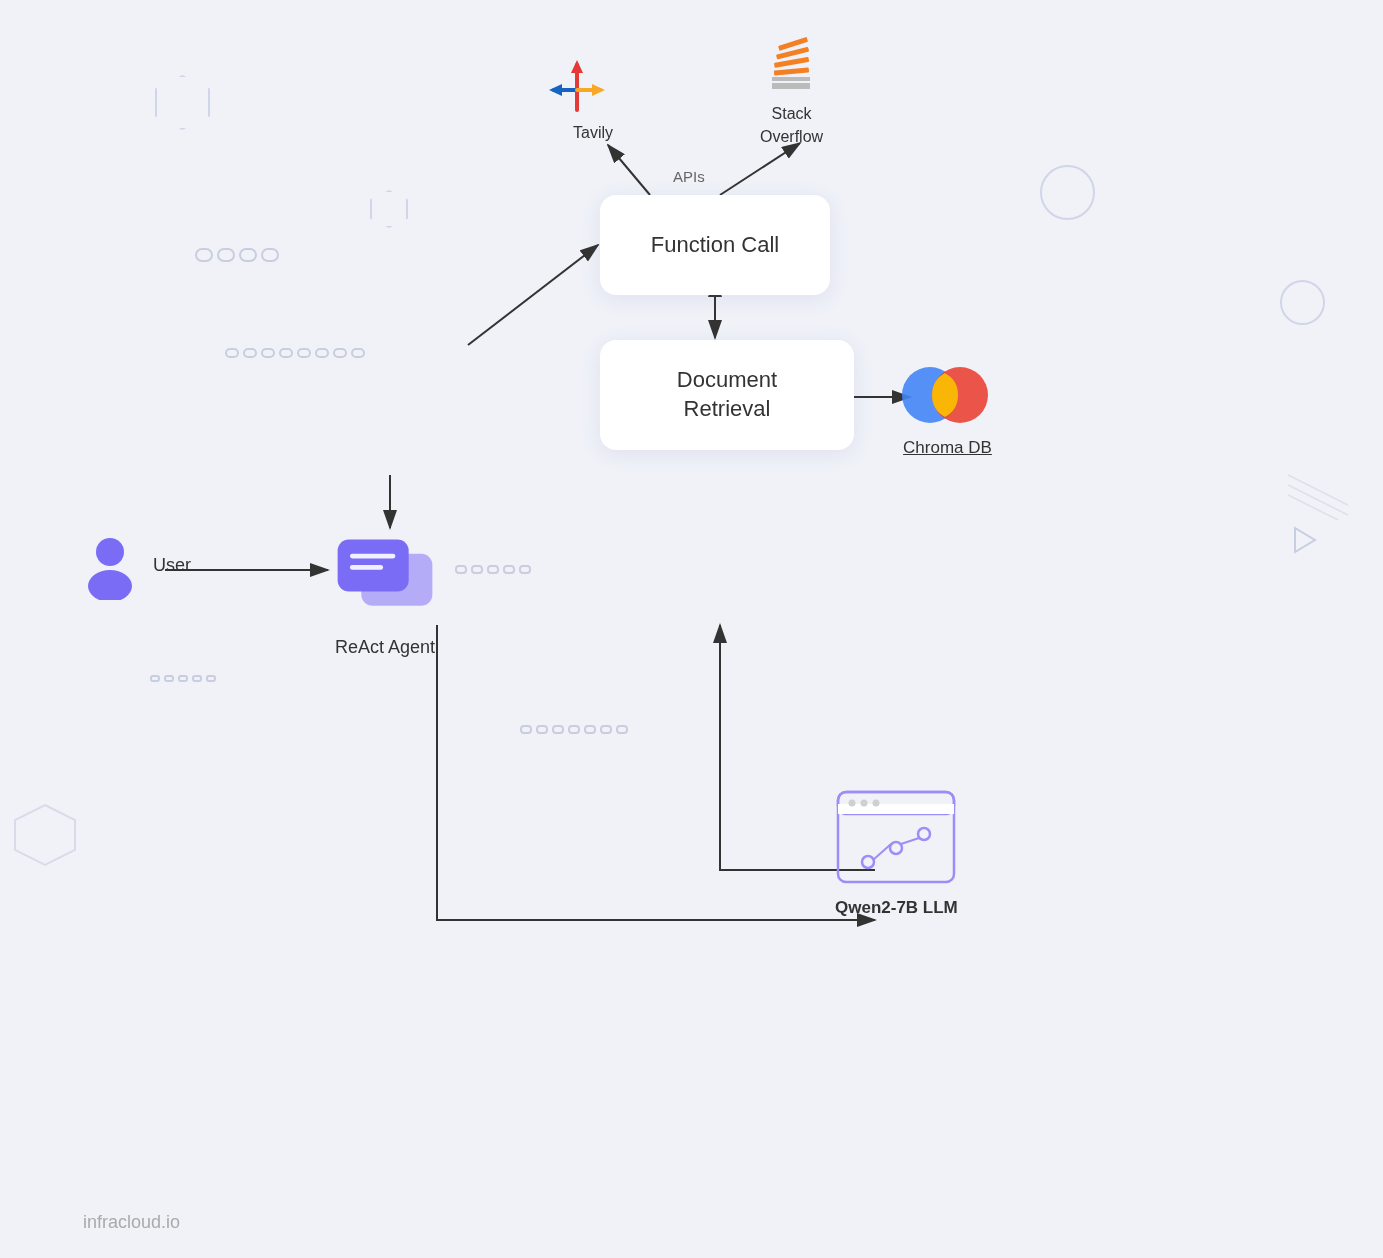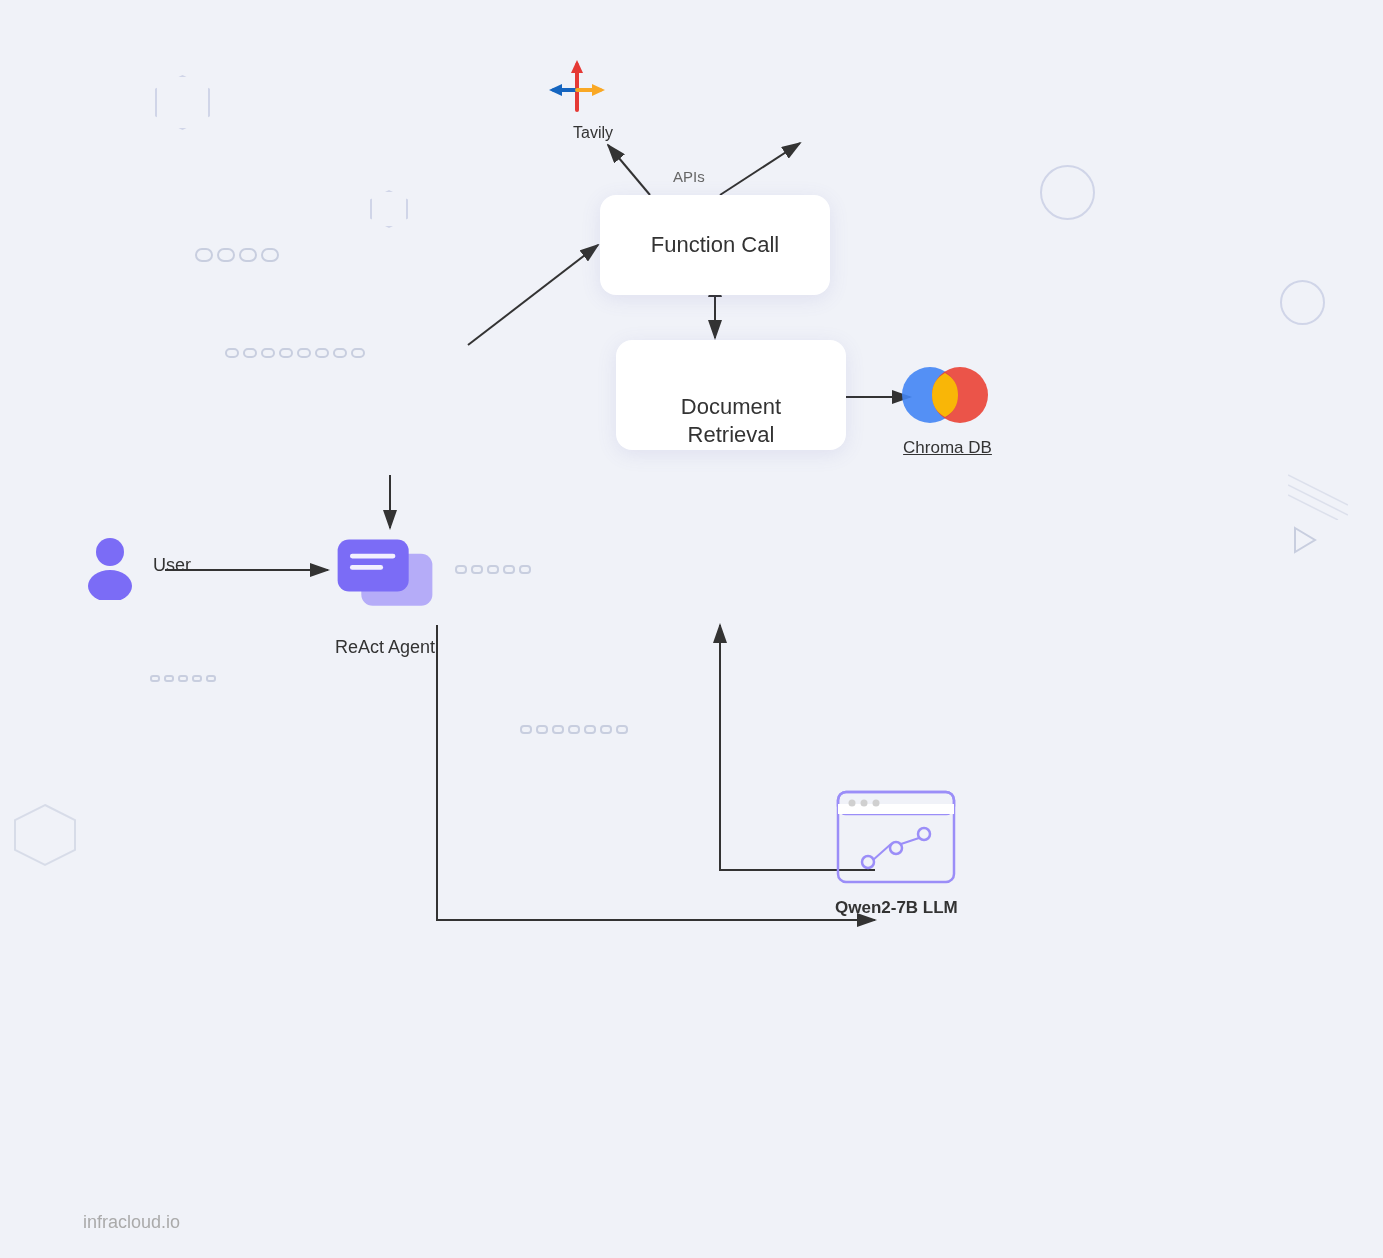--- a/index.html
+++ b/index.html
@@ -60,25 +60,24 @@
     }
 
     .function-call-box {
       width: 230px;
       height: 100px;
       left: 600px;
       top: 195px;
     }
 
     .document-retrieval-box {
-      width: 230px;
+      width: 254px;
       height: 110px;
-      left: 616px;
+      left: 600px;
       top: 340px;
-      align-items: flex-end;
     }
 
     
     .user-node {
       position: absolute;
       left: 75px;
       top: 530px;
       display: flex;
       flex-direction: row;
       align-items: center;
@@ -339,20 +338,35 @@
 
       <line x1="28" y1="35" x2="5" y2="35" stroke="#1565c0" stroke-width="4" stroke-linecap="round"></line>
       <polygon points="0,35 13,29 13,41" fill="#1565c0"></polygon>
 
       <line x1="28" y1="35" x2="51" y2="35" stroke="#f9a825" stroke-width="4" stroke-linecap="round"></line>
       <polygon points="56,35 43,29 43,41" fill="#f9a825"></polygon>
     </svg>
     <span class="tavily-label">Tavily</span>
   </div>
 
+  <div class="stackoverflow-node">
+
+    <svg width="55" height="65" viewBox="0 0 55 65">
+
+      <rect x="8" y="48" width="38" height="6" fill="#bcbbbb"></rect>
+      <rect x="8" y="42" width="38" height="4" fill="#bcbbbb"></rect>
+
+      <rect x="10" y="34" width="35" height="5" rx="1" fill="#f48024" transform="rotate(-5, 27, 37)"></rect>
+      <rect x="10" y="25" width="35" height="5" rx="1" fill="#f48024" transform="rotate(-10, 27, 27)"></rect>
+      <rect x="12" y="16" width="33" height="5" rx="1" fill="#f48024" transform="rotate(-14, 27, 18)"></rect>
+      <rect x="14" y="7" width="30" height="5" rx="1" fill="#f48024" transform="rotate(-18, 27, 9)"></rect>
+    </svg>
+    <span class="stackoverflow-label" style="font-size:16px; font-weight:500; color:#333; line-height:1.2;">Stack</span>
+    <span class="stackoverflow-label" style="font-size:16px; font-weight:500; color:#333; line-height:1.2;">Overflow</span>
+  </div>
 
   <div class="apis-label">APIs</div>
 
   <div class="node-box function-call-box">
     <span>Function Call</span>
   </div>
 
   <div class="node-box document-retrieval-box">
     <div>
       <div>Document</div>

